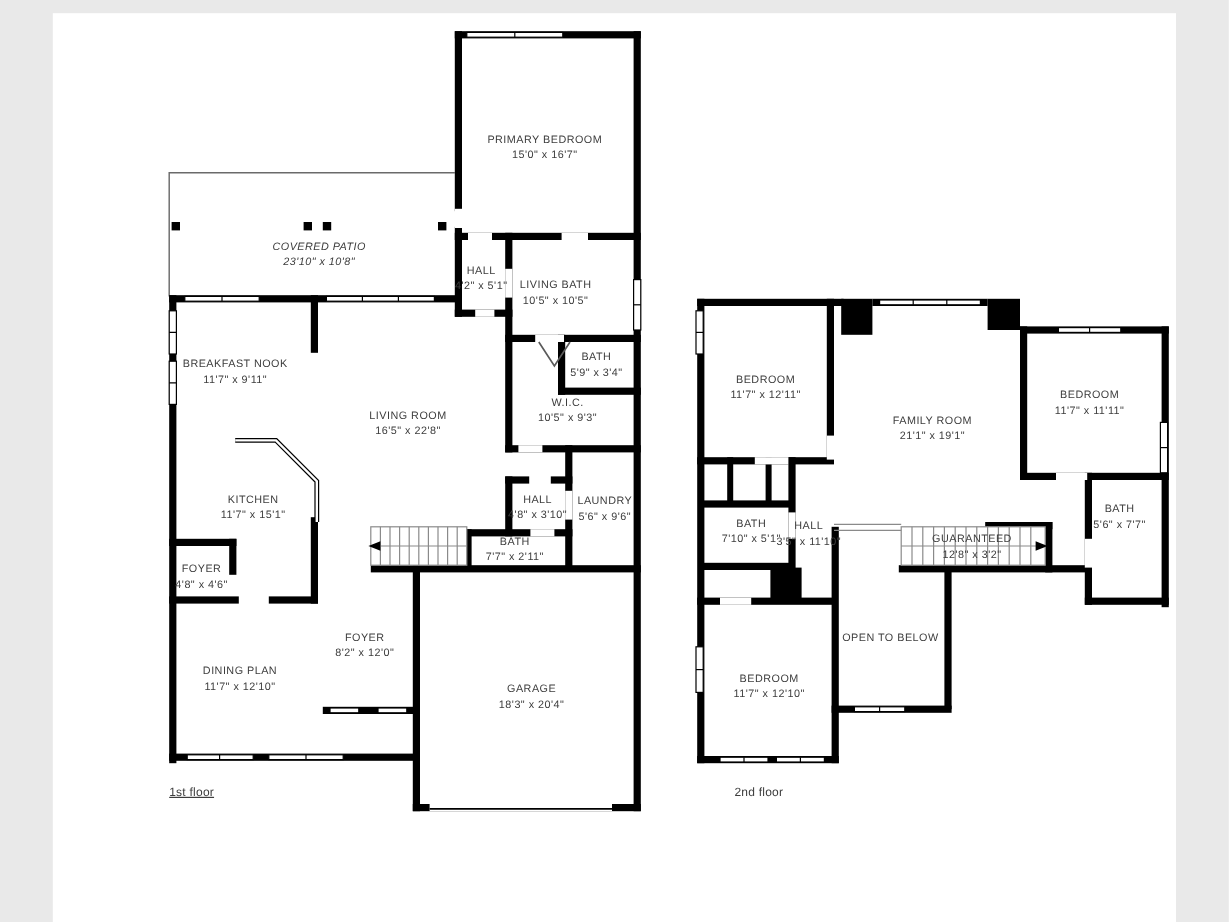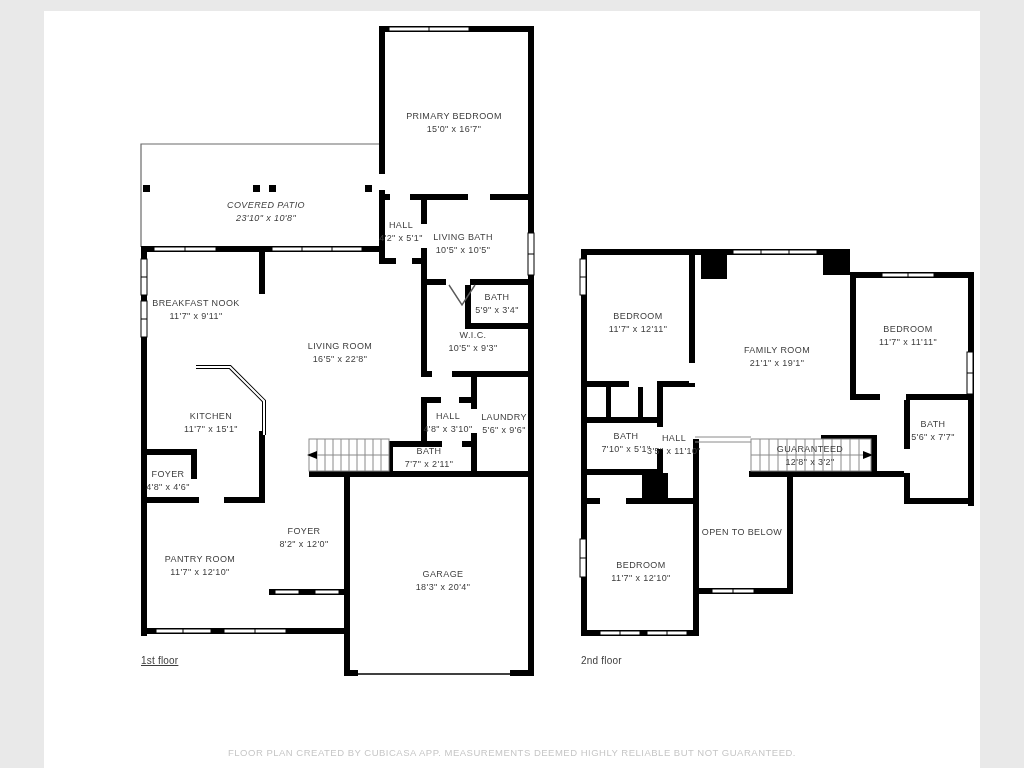--- a/index.html
+++ b/index.html
@@ -254,21 +254,21 @@
       </div>
       <div class="room-label" style="left: 124px; top: 470px;">
         <div class="rn">FOYER</div>
         <div class="rd">4'8" x 4'6"</div>
       </div>
       <div class="room-label" style="left: 260px; top: 527px;">
         <div class="rn">FOYER</div>
         <div class="rd">8'2" x 12'0"</div>
       </div>
       <div class="room-label" style="left: 156px; top: 555px;">
-        <div class="rn">PANTRY ROOM</div>
+        <div class="rn">DINING PLAN</div>
         <div class="rd">11'7" x 12'10"</div>
       </div>
       <div class="room-label" style="left: 399px; top: 570px;">
         <div class="rn">GARAGE</div>
         <div class="rd">18'3" x 20'4"</div>
       </div>
     </div>
   <div>
       <div class="room-label" style="left: 594px; top: 312px;">
         <div class="rn">BEDROOM</div>
@@ -301,16 +301,15 @@
       <div class="room-label" style="left: 698px; top: 521px;">
         <div class="rn">OPEN TO BELOW</div>
       </div>
       <div class="room-label" style="left: 597px; top: 561px;">
         <div class="rn">BEDROOM</div>
         <div class="rd">11'7" x 12'10"</div>
       </div>
     </div>
 
   <div class="floor-caption" style="left:97px;top:644px;text-decoration:underline;">1st floor</div>
-  <div class="floor-caption" style="left:537px;top:644px;text-align:center;">2nd floor</div>
-
-  <div class="footer-note">FLOOR PLAN CREATED BY CUBICASA APP. MEASUREMENTS DEEMED HIGHLY RELIABLE BUT NOT GUARANTEED.</div>
+  <div class="floor-caption" style="left:568px;top:644px;text-align:center;">2nd floor</div>
+
 </div>
 
 </body></html>

